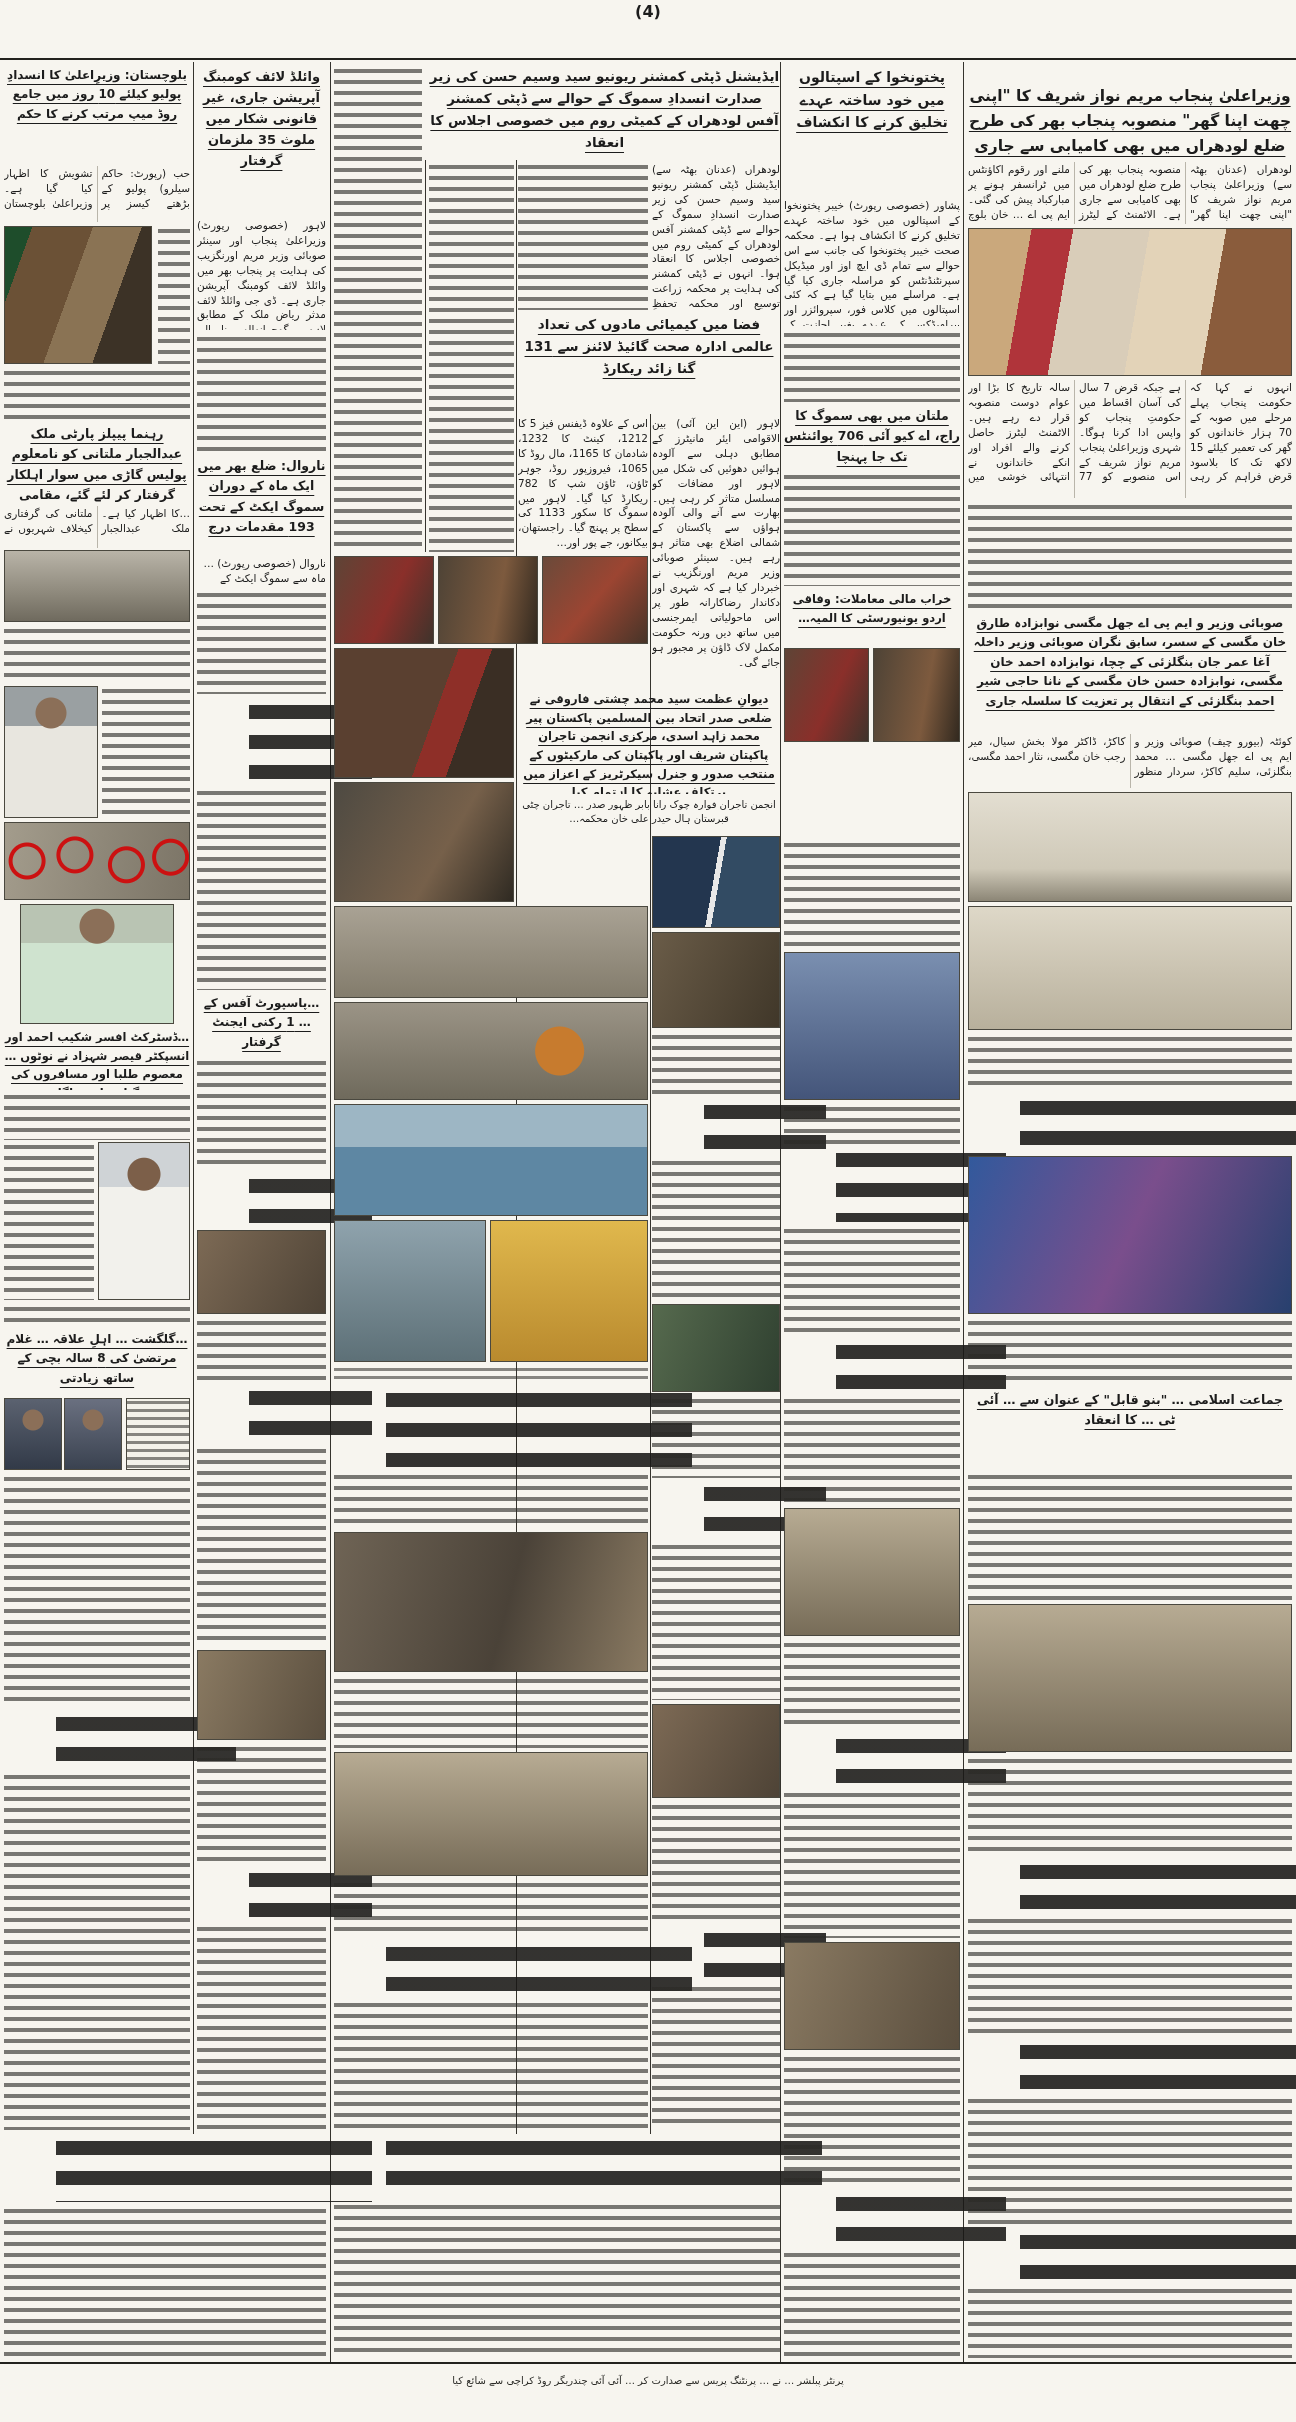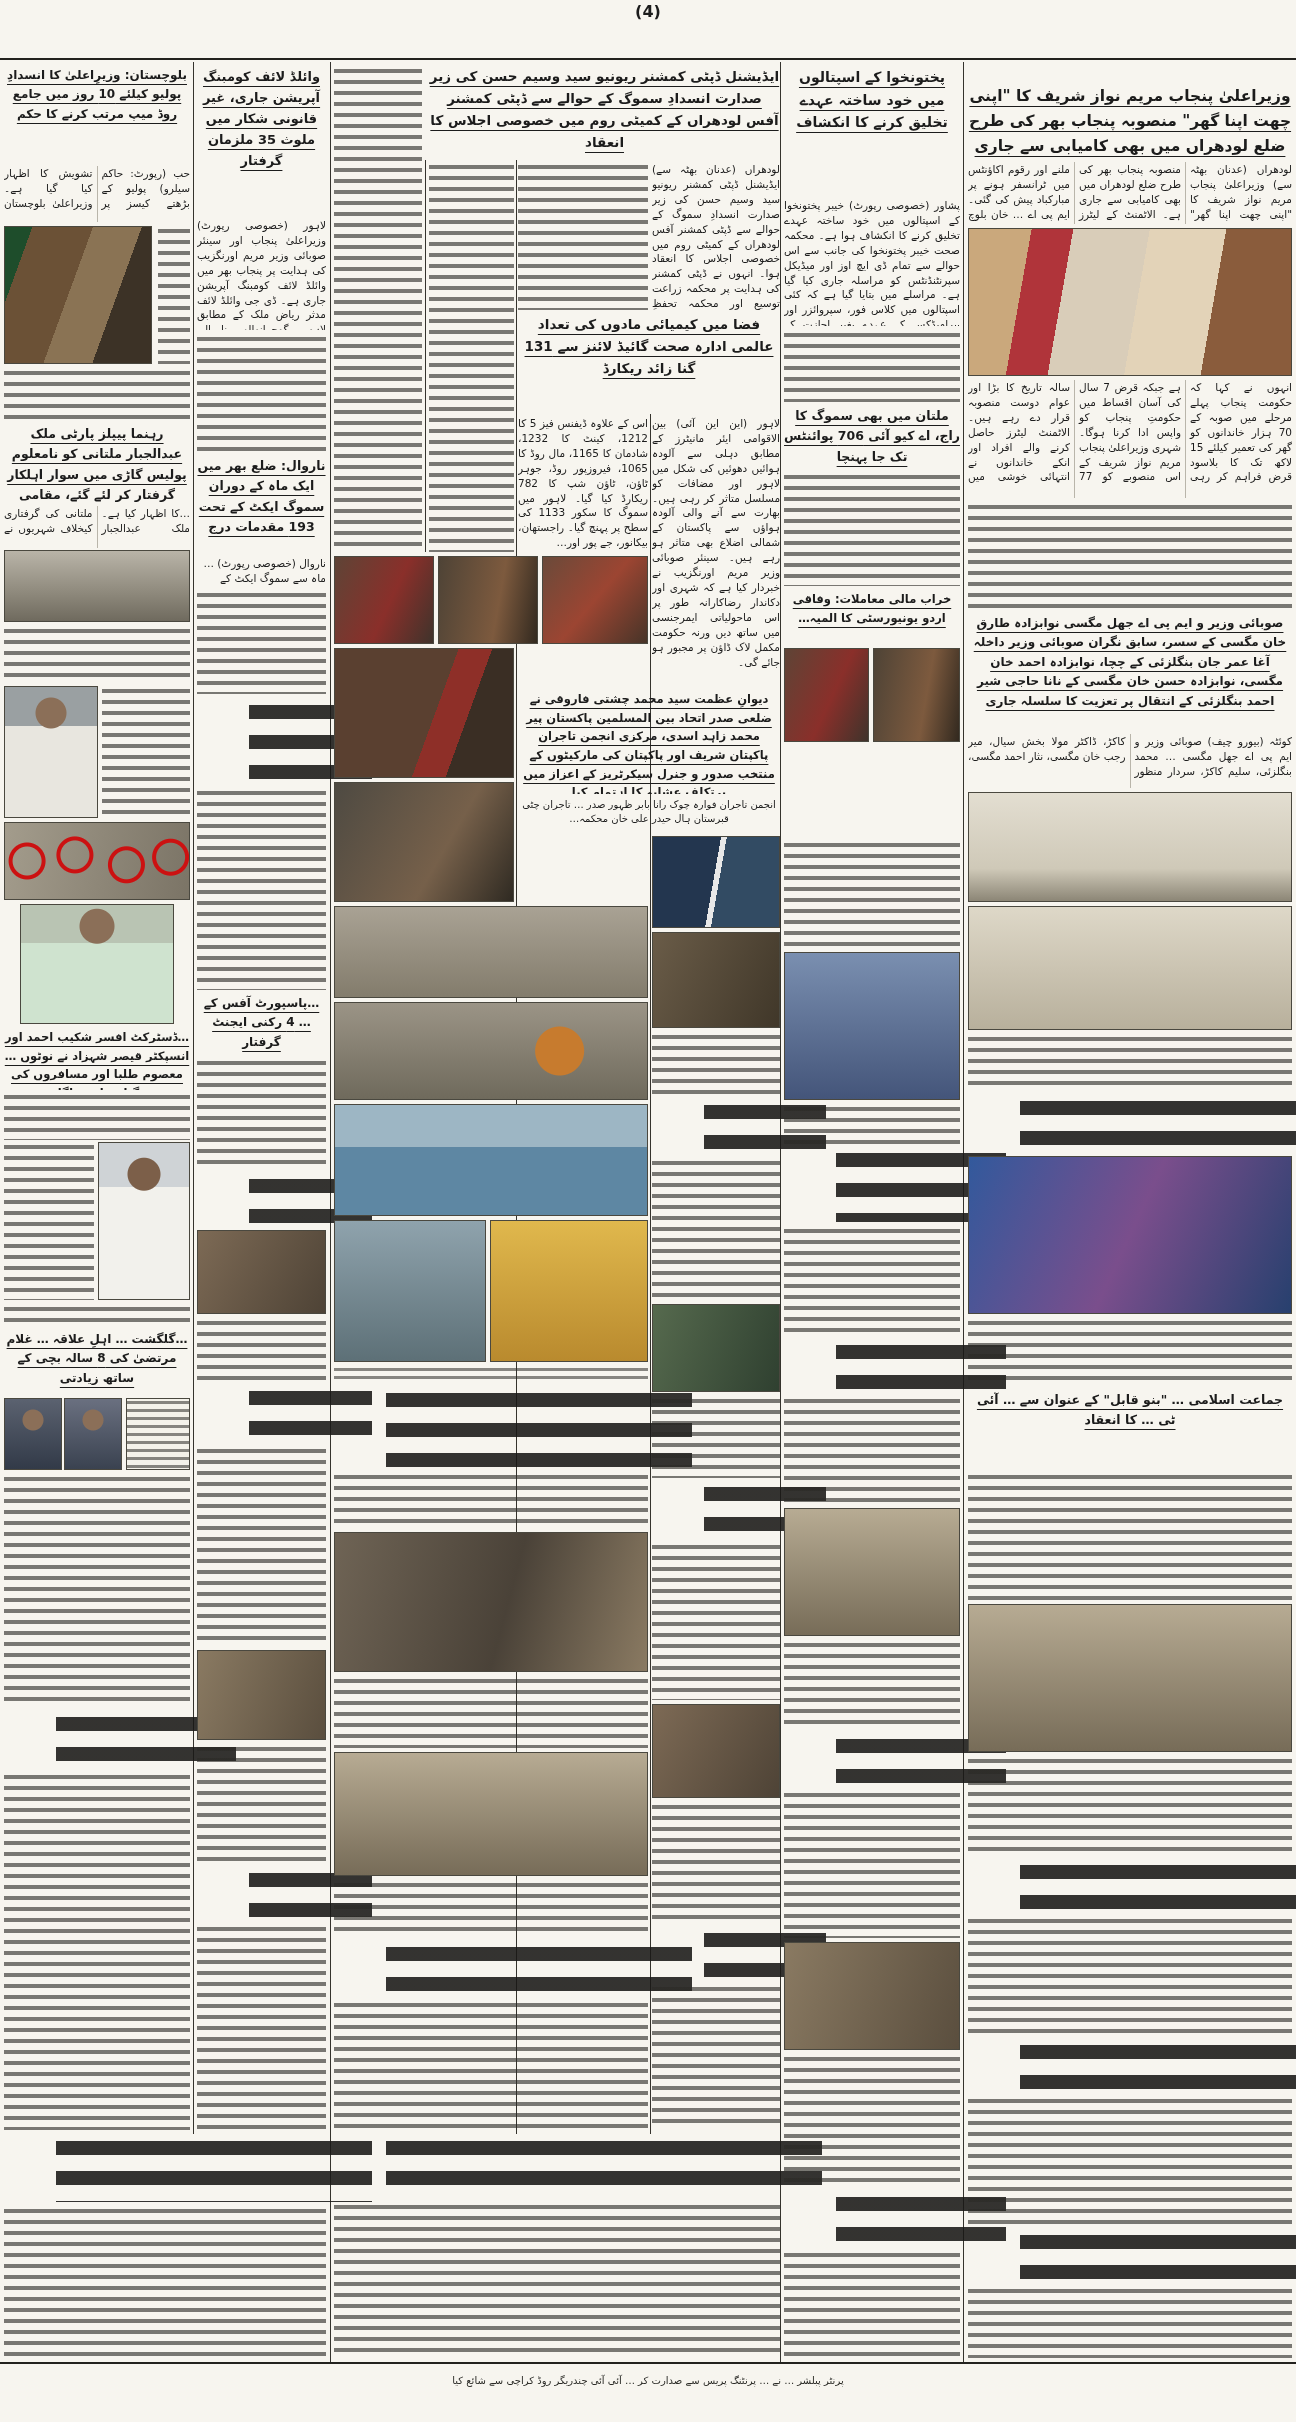--- a/index.html
+++ b/index.html
@@ -73,21 +73,21 @@
   <div class="blk sim" style="left:4px;top:2206px;width:322px;height:152px;"></div>
 
   <div class="blk hd" style="left:197px;top:66px;width:129px;height:148px;font-size:13px;">وائلڈ لائف کومبنگ آپریشن جاری، غیر قانونی شکار میں ملوث 35 ملزمان گرفتار</div>
   <div class="blk lead" style="left:197px;top:218px;width:129px;height:112px;">لاہور (خصوصی رپورٹ) وزیراعلیٰ پنجاب اور سینئر صوبائی وزیر مریم اورنگزیب کی ہدایت پر پنجاب بھر میں وائلڈ لائف کومبنگ آپریشن جاری ہے۔ ڈی جی وائلڈ لائف مدثر ریاض ملک کے مطابق لاہور، گوجرانوالہ، ناروال، ڈسکہ، قصور، خانیوال، میانوالی اور بہاولنگر میں بھرپور کارروائیاں کی گئیں، اس دوران غیر قانونی شکار، کاروبار اور قبضہ میں ملوث 35 ملزمان گرفتار کر کے 223 جنگلی جانور اور پرندے برآمد کئے گئے۔</div>
   <div class="blk sim" style="left:197px;top:334px;width:129px;height:118px;"></div>
   <div class="blk hd" style="left:197px;top:456px;width:129px;height:98px;font-size:12.5px;">ناروال: ضلع بھر میں ایک ماہ کے دوران سموگ ایکٹ کے تحت 193 مقدمات درج</div>
   <div class="blk dl" style="left:197px;top:556px;width:129px;height:30px;">ناروال (خصوصی رپورٹ) … ماہ سے سموگ ایکٹ کے تحت…</div>
   <div class="blk sim" style="left:197px;top:590px;width:129px;height:104px;"></div>
   <div class="blk simh" style="left:197px;top:698px;width:123px;height:86px;"></div>
   <div class="blk sim" style="left:197px;top:788px;width:129px;height:202px;"></div>
-  <div class="blk hd" style="left:197px;top:994px;width:129px;height:60px;font-size:12px;">…پاسپورٹ آفس کے … 4 رکنی ایجنٹ گرفتار</div>
+  <div class="blk hd" style="left:197px;top:994px;width:129px;height:60px;font-size:12px;">…پاسپورٹ آفس کے … 1 رکنی ایجنٹ گرفتار</div>
   <div class="blk sim" style="left:197px;top:1058px;width:129px;height:112px;"></div>
   <div class="blk simh" style="left:197px;top:1172px;width:123px;height:54px;"></div>
   <div class="blk ph" style="left:197px;top:1230px;width:129px;height:84px;background:linear-gradient(120deg,#7d6a55,#4e4336);"></div>
   <div class="blk sim" style="left:197px;top:1318px;width:129px;height:64px;"></div>
   <div class="blk simh" style="left:197px;top:1384px;width:123px;height:58px;"></div>
   <div class="blk sim" style="left:197px;top:1446px;width:129px;height:200px;"></div>
   <div class="blk ph" style="left:197px;top:1650px;width:129px;height:90px;background:linear-gradient(110deg,#8a7a62,#5a4e3e);"></div>
   <div class="blk sim" style="left:197px;top:1744px;width:129px;height:118px;"></div>
   <div class="blk simh" style="left:197px;top:1866px;width:123px;height:54px;"></div>
   <div class="blk sim" style="left:197px;top:1924px;width:129px;height:206px;"></div>

